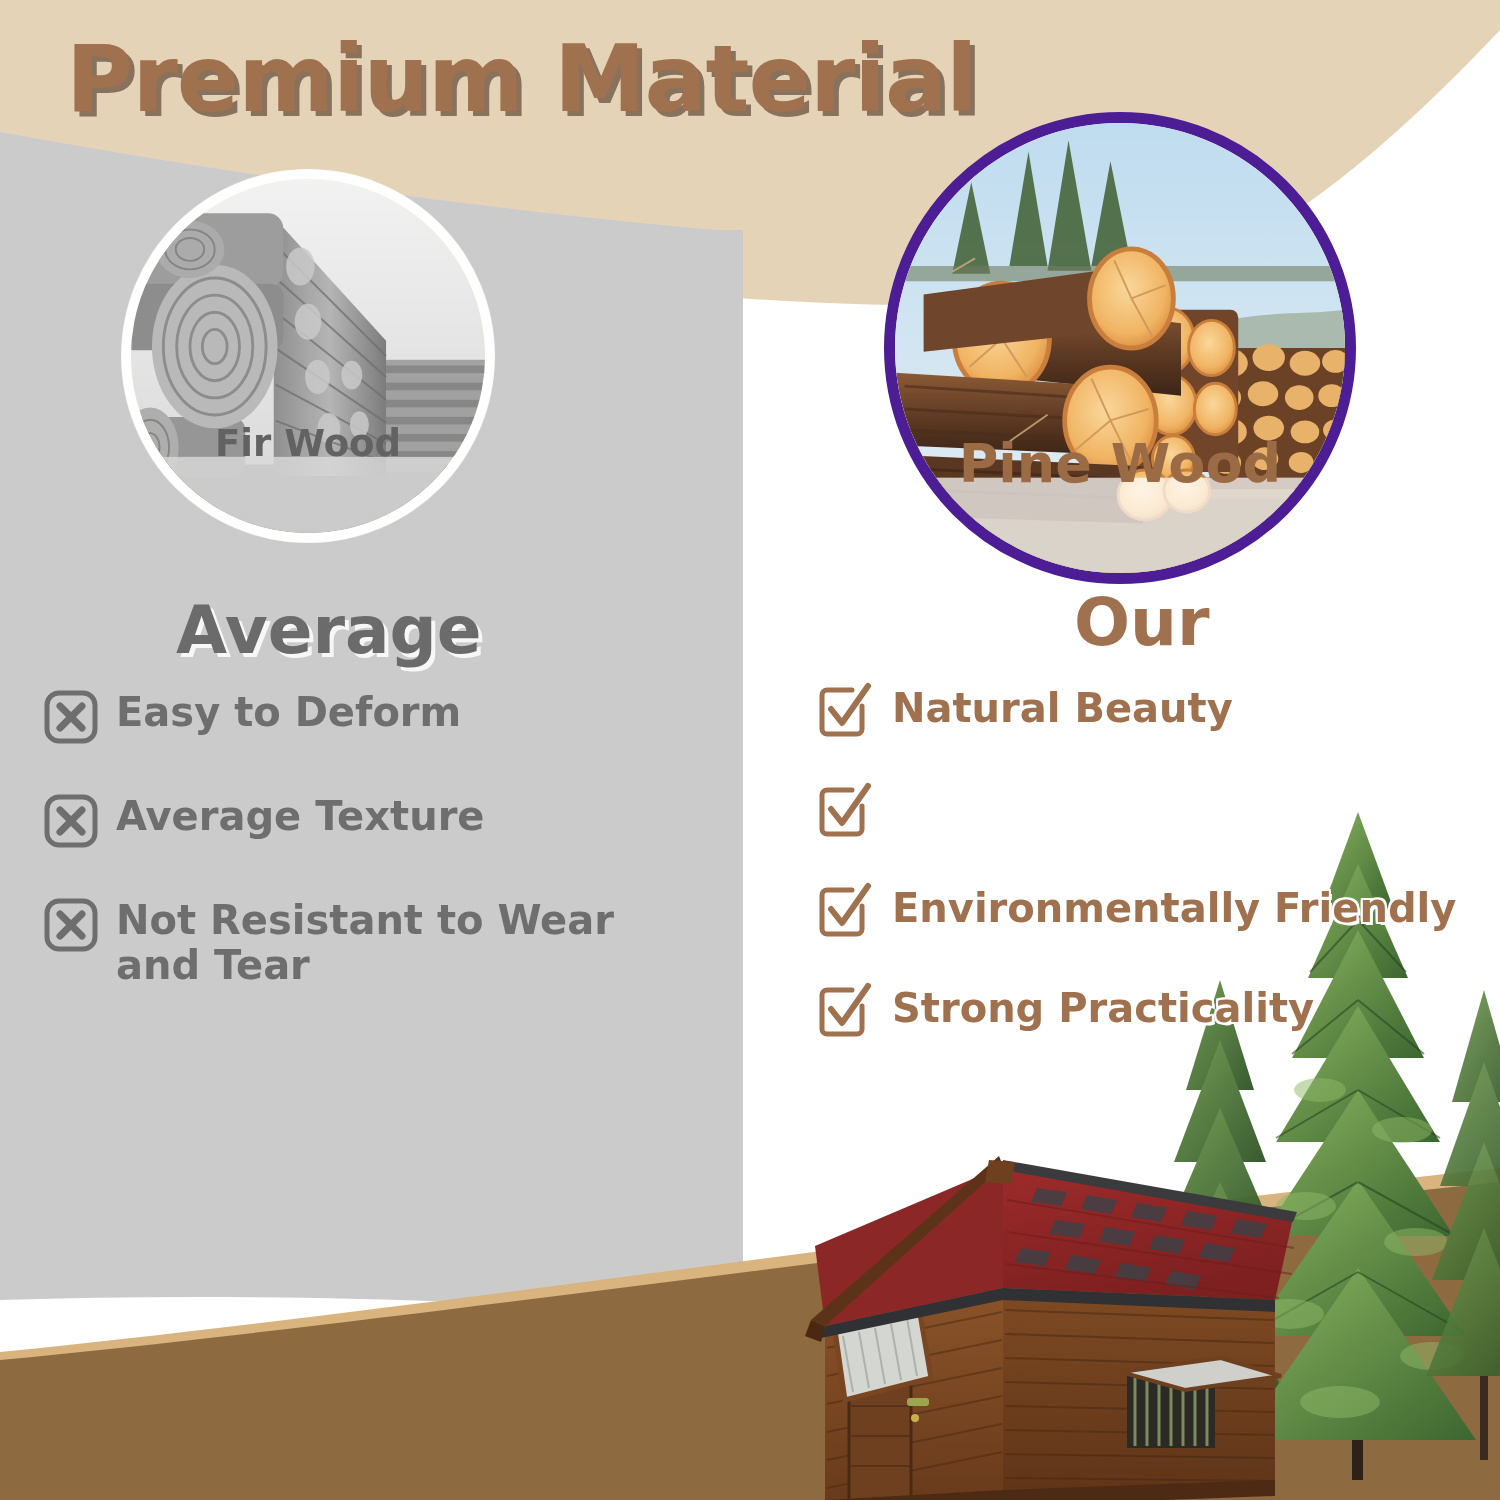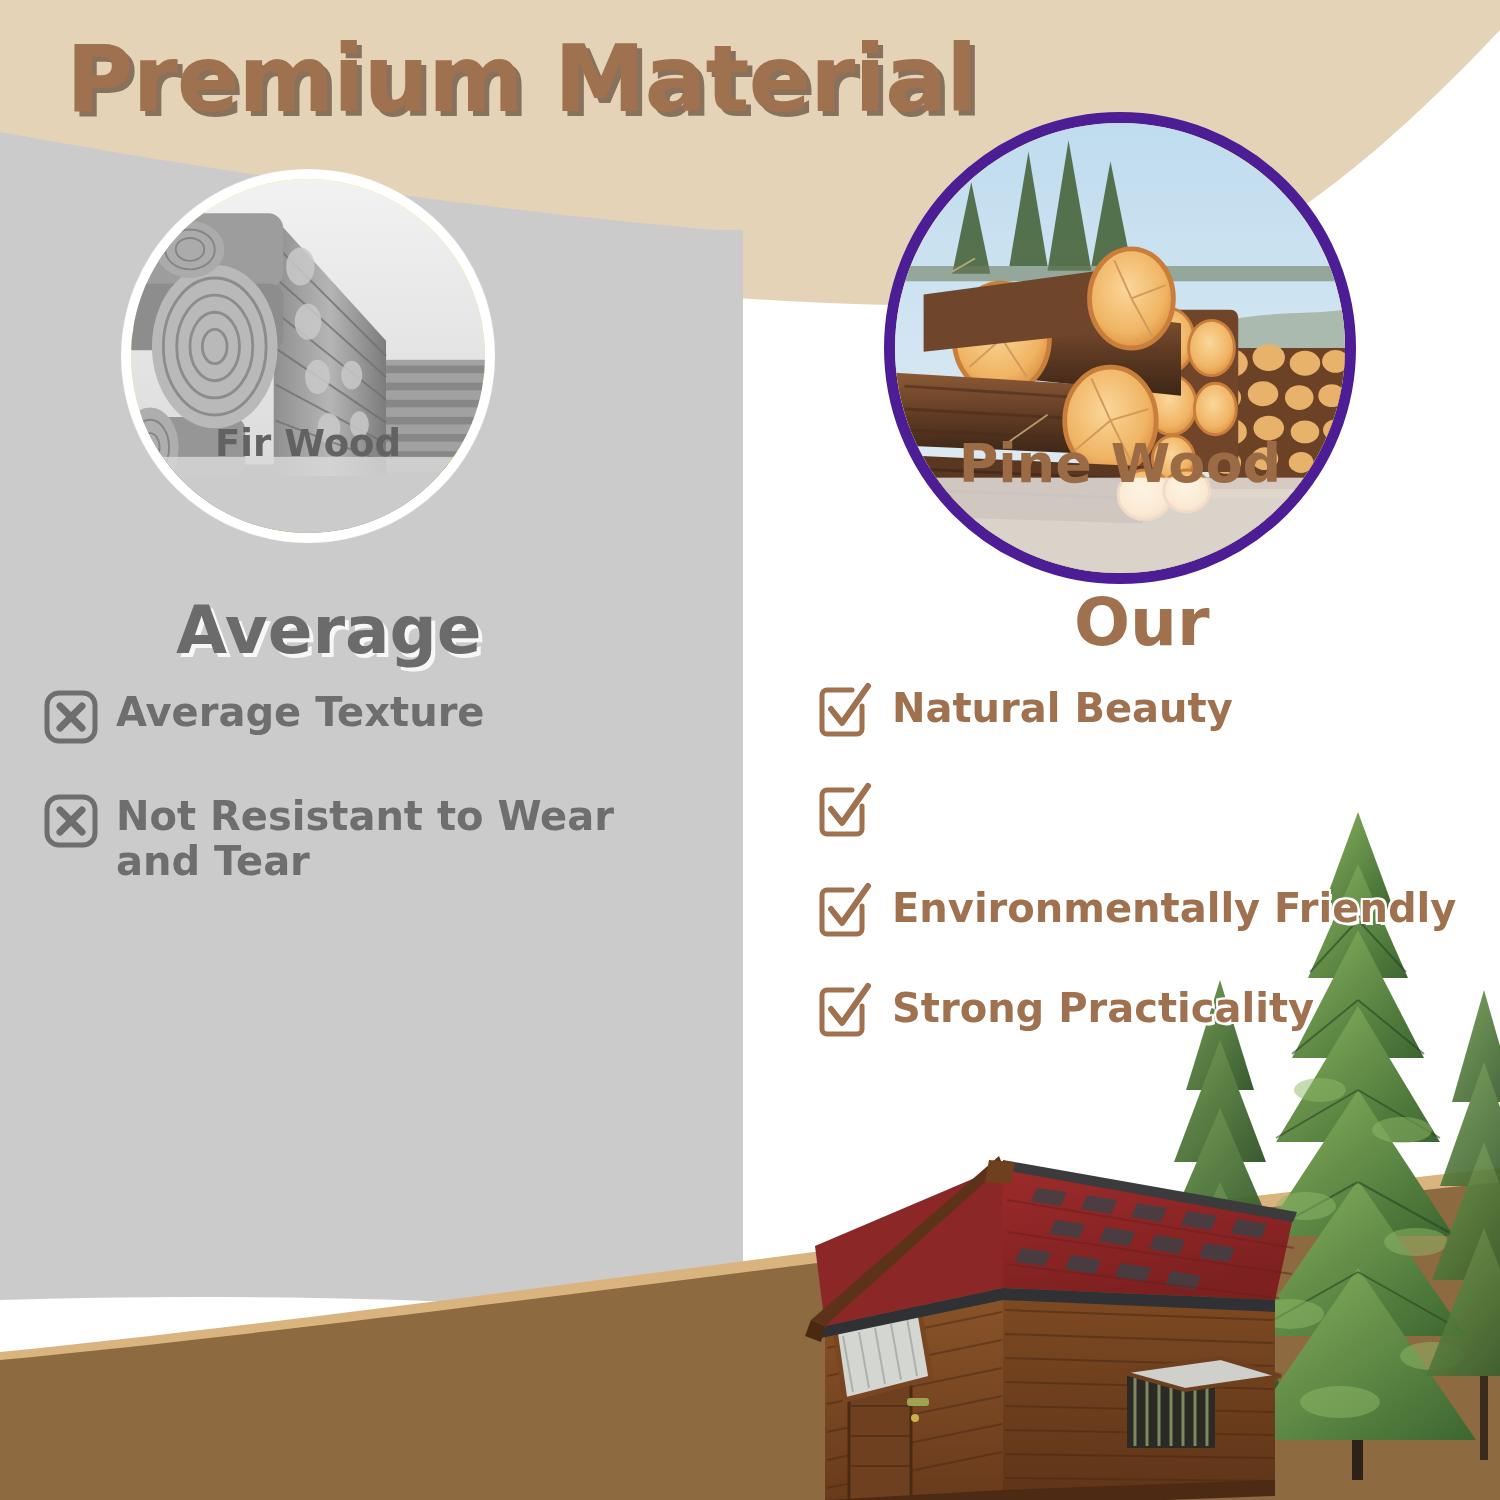--- a/index.html
+++ b/index.html
@@ -27,21 +27,21 @@
     text-shadow: 5px 5px 0 rgba(60,35,18,0.55);
     white-space:nowrap;
     font-family:"DejaVu Sans", sans-serif;
   }
 
   
   .circle {
     position:absolute;
     border-radius:50%;
     overflow:hidden;
-    background:#fde047;
+    background:#fef9c3;
   }
   .circle-left {
     left:122px; top:170px;
     width:372px; height:372px;
     border:9px solid #ffffff;
     box-shadow:0 0 0 1px rgba(255,255,255,0.9);
   }
   .circle-right {
     left:884px; top:112px;
     width:472px; height:472px;
@@ -349,20 +349,30 @@
 
       <rect y="372" width="472" height="100" fill="#ffffff" opacity="0.72"></rect>
     </svg>
     <div class="circle-caption cap-right">Pine Wood</div>
   </div>
 
   <div class="col-head head-others">Average</div>
 
   <div class="list list-left">
 
+    <div class="row row-left">
+      <span class="icon-box">
+        <svg viewBox="0 0 54 54">
+          <rect x="3" y="3" width="48" height="48" rx="12" ry="12" fill="none" stroke="#6E6E6E" stroke-width="5"></rect>
+          <line x1="16" y1="16" x2="38" y2="38" stroke="#6E6E6E" stroke-width="7" stroke-linecap="round"></line>
+          <line x1="38" y1="16" x2="16" y2="38" stroke="#6E6E6E" stroke-width="7" stroke-linecap="round"></line>
+        </svg>
+      </span>
+      <span class="row-label label-gray">Easy to Deform</span>
+    </div>
 
     <div class="row row-left">
       <span class="icon-box">
         <svg viewBox="0 0 54 54">
           <rect x="3" y="3" width="48" height="48" rx="12" ry="12" fill="none" stroke="#6E6E6E" stroke-width="5"></rect>
           <line x1="16" y1="16" x2="38" y2="38" stroke="#6E6E6E" stroke-width="7" stroke-linecap="round"></line>
           <line x1="38" y1="16" x2="16" y2="38" stroke="#6E6E6E" stroke-width="7" stroke-linecap="round"></line>
         </svg>
       </span>
       <span class="row-label label-gray">Average Texture</span>

